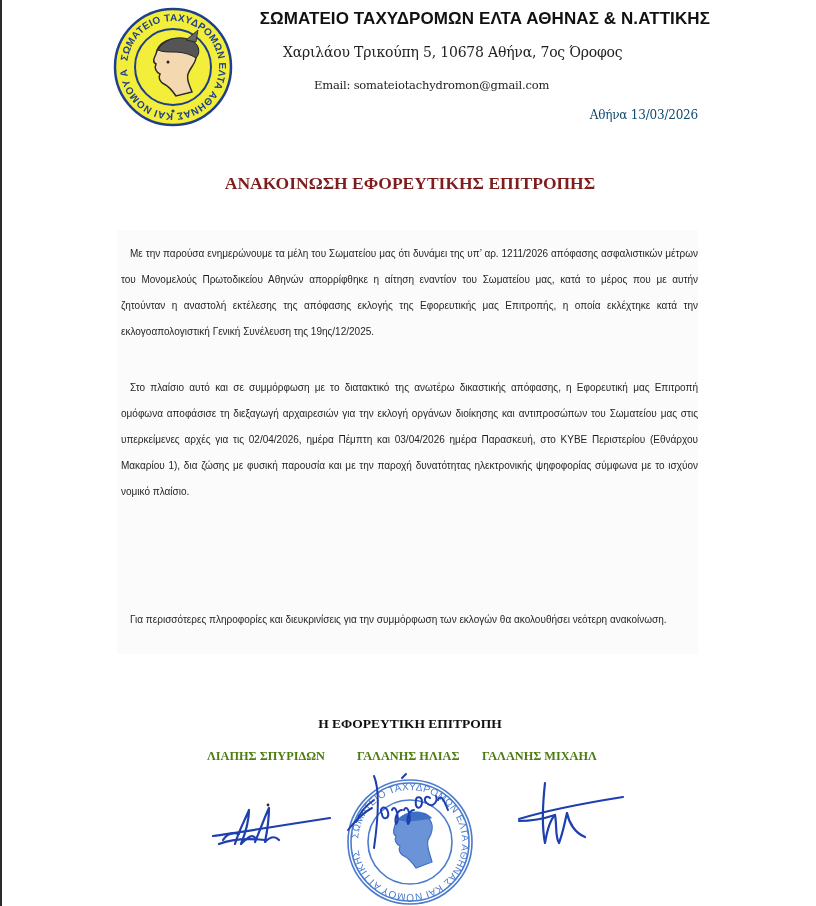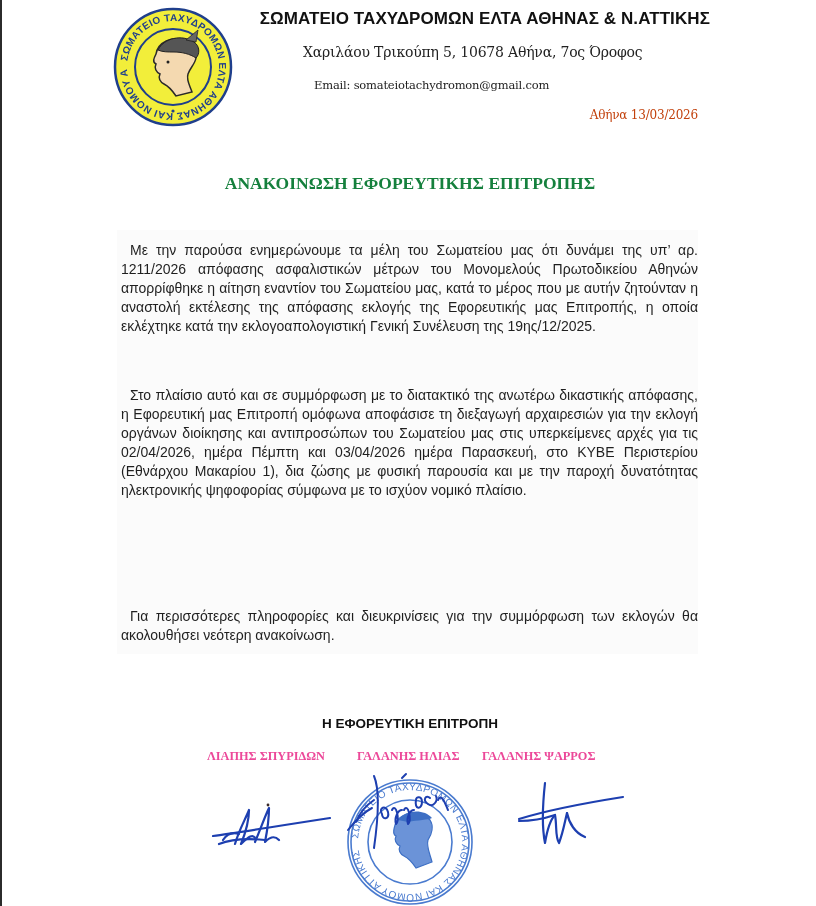--- a/index.html
+++ b/index.html
@@ -8,53 +8,53 @@
       font-family: "Liberation Sans", sans-serif; color: #1a1a1a;
     }
     .left-edge { position: absolute; left: 0; top: 0; width: 2px; height: 906px; background: #2b2b2b; }
     .logo { position: absolute; left: 112px; top: 6px; width: 122px; height: 122px; }
     .org-name {
       position: absolute; left: 220px; top: 9px; width: 490px; text-align: right;
       font-family: Liberation Sans, sans-serif; font-weight: bold; font-size: 17px; letter-spacing: 0.1px; color: #111;
     }
     .address {
       position: absolute; left: 283px; top: 44px;
-      font-family: "DejaVu Serif", serif; font-size: 14px; color: #222; letter-spacing: -0.2px; margin-left: 20px;
+      font-family: "DejaVu Serif", serif; font-size: 14px; color: #222; letter-spacing: -0.2px;
     }
     .email {
       position: absolute; left: 314px; top: 78px;
       font-family: "DejaVu Serif", serif; font-size: 11.5px; color: #222; letter-spacing: -0.2px;
     }
     .date {
       position: absolute; right: 118px; top: 108px;
-      font-family: "DejaVu Serif", serif; font-size: 12px; color: #c2410c; letter-spacing: -0.2px;
+      font-family: "DejaVu Serif", serif; font-size: 12px; color: #0c4a6e; letter-spacing: -0.2px;
     }
     .title {
       position: absolute; left: 200px; top: 173px; width: 420px; text-align: center;
-      font-family: "Liberation Serif", serif; font-weight: bold; font-size: 17.5px; color: #15803d;
+      font-family: "Liberation Serif", serif; font-weight: bold; font-size: 17.5px; color: #7f1d1d;
     }
     .body-area {
       position: absolute; left: 117px; top: 230px; width: 581px; height: 424px; background: #fbfbfb;
     }
     .para {
       position: absolute; left: 121px; width: 577px;
-      font-family: "Liberation Sans", sans-serif; font-size: 14px; line-height: 19px;
+      font-family: "Liberation Sans", sans-serif; font-size: 10px; line-height: 26px;
       text-align: justify; color: #1f1f1f;
     }
     .para .indent { display: inline-block; width: 9px; }
     .p1 { top: 241px; }
-    .p2 { top: 386px; }
+    .p2 { top: 375px; }
     .p3 { top: 607px; }
     .committee {
       position: absolute; left: 200px; top: 716px; width: 420px; text-align: center;
-      font-family: Liberation Sans, sans-serif; font-weight: bold; font-size: 13.5px; color: #111;
+      font-family: Liberation Serif, serif; font-weight: bold; font-size: 13.5px; color: #111;
     }
     .member {
       position: absolute; top: 749px;
-      font-family: "Liberation Serif", serif; font-weight: bold; font-size: 12.3px; color: #ec4899; white-space: nowrap;
+      font-family: "Liberation Serif", serif; font-weight: bold; font-size: 12.3px; color: #4d7c0f; white-space: nowrap;
     }
     .m1 { left: 207px; }
     .m2 { left: 357px; }
     .m3 { left: 482px; }
     .sig { position: absolute; }
     .sig1 { left: 205px; top: 800px; width: 130px; height: 50px; }
     .stamp { position: absolute; left: 338px; top: 770px; width: 144px; height: 136px; }
     .sig3 { left: 505px; top: 775px; width: 120px; height: 75px; }
   </style>
 </head>
@@ -88,21 +88,21 @@
 
 <div class="body-area"></div>
 
 <div class="para p1"><span class="indent"></span><span>Με την παρούσα ενημερώνουμε τα μέλη του Σωματείου μας ότι δυνάμει της υπ’ αρ. 1211/2026 απόφασης ασφαλιστικών μέτρων του Μονομελούς Πρωτοδικείου Αθηνών απορρίφθηκε η αίτηση εναντίον του Σωματείου μας, κατά το μέρος που με αυτήν ζητούνταν η αναστολή εκτέλεσης της απόφασης εκλογής της Εφορευτικής μας Επιτροπής, η οποία εκλέχτηκε κατά την εκλογοαπολογιστική Γενική Συνέλευση της 19ης/12/2025.</span></div>
 <div class="para p2"><span class="indent"></span><span>Στο πλαίσιο αυτό και σε συμμόρφωση με το διατακτικό της ανωτέρω δικαστικής απόφασης, η Εφορευτική μας Επιτροπή ομόφωνα αποφάσισε τη διεξαγωγή αρχαιρεσιών για την εκλογή οργάνων διοίκησης και αντιπροσώπων του Σωματείου μας στις υπερκείμενες αρχές για τις 02/04/2026, ημέρα Πέμπτη και 03/04/2026 ημέρα Παρασκευή, στο ΚΥΒΕ Περιστερίου (Εθνάρχου Μακαρίου 1), δια ζώσης με φυσική παρουσία και με την παροχή δυνατότητας ηλεκτρονικής ψηφοφορίας σύμφωνα με το ισχύον νομικό πλαίσιο.</span></div>
 <div class="para p3"><span class="indent"></span><span>Για περισσότερες πληροφορίες και διευκρινίσεις για την συμμόρφωση των εκλογών θα ακολουθήσει νεότερη ανακοίνωση.</span></div>
 
 <div class="committee">Η ΕΦΟΡΕΥΤΙΚΗ ΕΠΙΤΡΟΠΗ</div>
 <div class="member m1">ΛΙΑΠΗΣ ΣΠΥΡΙΔΩΝ</div>
 <div class="member m2">ΓΑΛΑΝΗΣ ΗΛΙΑΣ</div>
-<div class="member m3">ΓΑΛΑΝΗΣ ΨΑΡΡΟΣ</div>
+<div class="member m3">ΓΑΛΑΝΗΣ ΜΙΧΑΗΛ</div>
 
 <svg class="sig sig1" viewBox="0 0 130 50">
   <g fill="none" stroke="#1d3fb0" stroke-width="2.2" stroke-linecap="round" stroke-linejoin="round">
     <path d="M8,36 C30,33 60,28 125,18"></path>
     <path d="M14,44 C24,40 40,38 60,40"></path>
     <path d="M30,44 C34,30 40,20 44,10 C44,22 40,34 36,44 C44,36 48,34 50,38"></path>
     <path d="M50,42 C56,28 60,16 64,8 C64,20 62,32 60,42 C66,36 70,36 74,40"></path>
     <path d="M18,40 C22,34 28,32 34,34"></path>
   </g>
   <circle cx="63" cy="5" r="1.4" fill="#3a2a2a"></circle>

